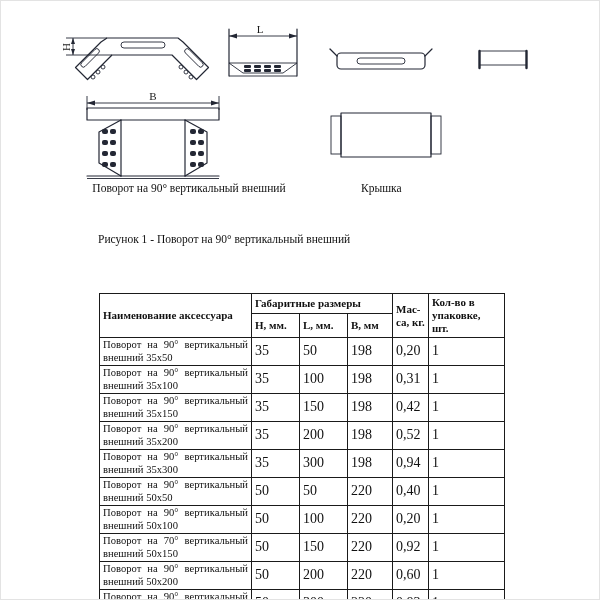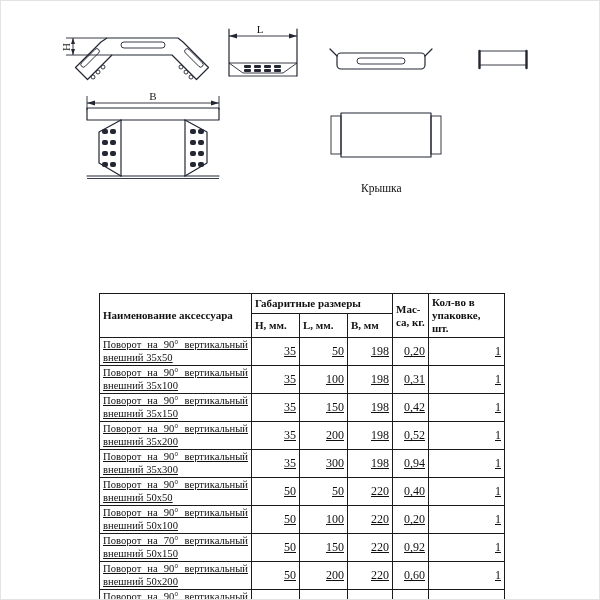--- a/index.html
+++ b/index.html
@@ -19,25 +19,25 @@
   table.spec{
     border-collapse:collapse;table-layout:fixed;width:405px;
     font-family:"Liberation Serif","DejaVu Serif",serif;font-size:11px;color:#111;
   }
   table.spec th,table.spec td{
     border:1px solid #1a1a1a;padding:1px 3px;vertical-align:middle;
     font-weight:normal;line-height:1.18;
   }
   table.spec th{text-align:left;font-weight:bold;}
   td.cell-name{text-align:justify;font-size:10.6px;padding:2px 5px 2px 4px;}
-  td.cell-num{text-align:right;font-size:12px;}
+  td.cell-num{text-align:left;font-size:14px;}
   .preline{white-space:pre-line;}
   tr.hdr1 th{height:17px;}
   tr.hdr2 th{height:21px;}
-  tbody tr{height:26px;text-decoration:underline;}
+  tbody tr{height:26px;}
 </style>
 </head>
 <body>
 
 <div id="page">
 
   <svg class="abs" style="left:64px;top:22px;" width="155" height="64" viewBox="0 0 155 64">
     <path class="draw-stroke" d="M42,15 L113,15 L118,19 L143.5,44.5 L131.5,56.5 L107,32 L47,32 L22.5,56.5 L10.5,44.5 L36,19 Z"></path>
     <rect class="draw-thin" x="56" y="19" width="44" height="6" rx="3"></rect>
     <g transform="translate(119,25) rotate(45)">
@@ -134,22 +134,24 @@
         <rect class="draw-fill" x="117" y="71" width="6" height="5" rx="2"></rect>
     </g>
   </svg>
 
   <svg class="abs" style="left:326px;top:106px;" width="125" height="58" viewBox="0 0 125 58">
     <rect class="draw-stroke" x="14" y="6" width="90" height="44"></rect>
     <rect class="draw-thin" x="4" y="9" width="10" height="38"></rect>
     <rect class="draw-thin" x="104" y="9" width="10" height="38"></rect>
   </svg>
 
+  <div class="abs fig-label" style="left:88px;top:181px;width:200px;text-align:center;">Поворот на 90° вертикальный внешний</div>
   <div class="abs fig-label" style="left:360px;top:181px;width:110px;">Крышка</div>
 
+  <div class="abs fig-caption" style="left:97px;top:232px;">Рисунок 1  -  Поворот на 90° вертикальный внешний</div>
 
   <table class="spec abs" style="left:98px;top:292px;">
     <colgroup>
       <col style="width:152px">
         <col style="width:48px">
         <col style="width:48px">
       <col style="width:45px">
         <col style="width:36px">
         <col style="width:76px">
     </colgroup>

